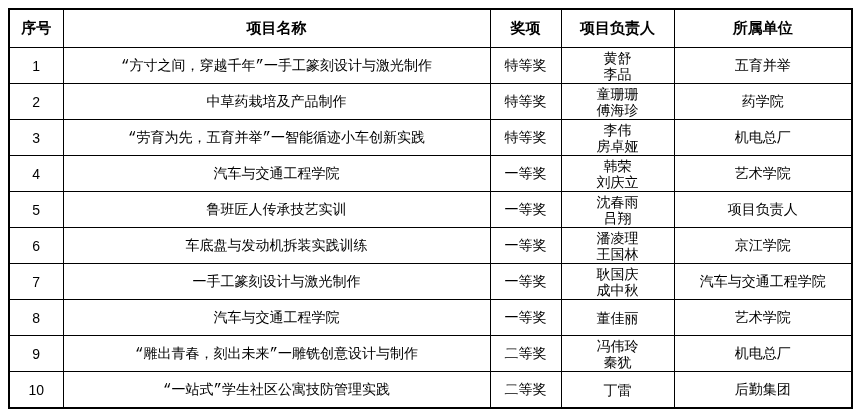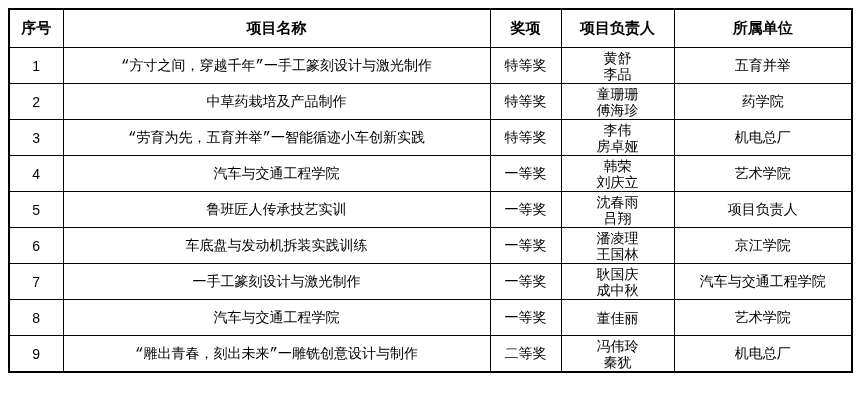--- a/index.html
+++ b/index.html
@@ -164,15 +164,25 @@
       <tr>
         <td>9</td>
         <td class="cell-name">“雕出青春，刻出未来”一雕铣创意设计与制作</td>
         <td>二等奖</td>
         <td class="leader-cell">
           <div>冯伟玲</div>
           <div>秦犹</div>
         </td>
         <td>机电总厂</td>
       </tr>
+      <tr>
+        <td>10</td>
+        <td class="cell-name">“一站式”学生社区公寓技防管理实践</td>
+        <td>二等奖</td>
+        <td class="leader-cell">
+          <div>丁雷</div>
+          <div></div>
+        </td>
+        <td>后勤集团</td>
+      </tr>
     </tbody>
   </table>
 </div>
 
 </body></html>

